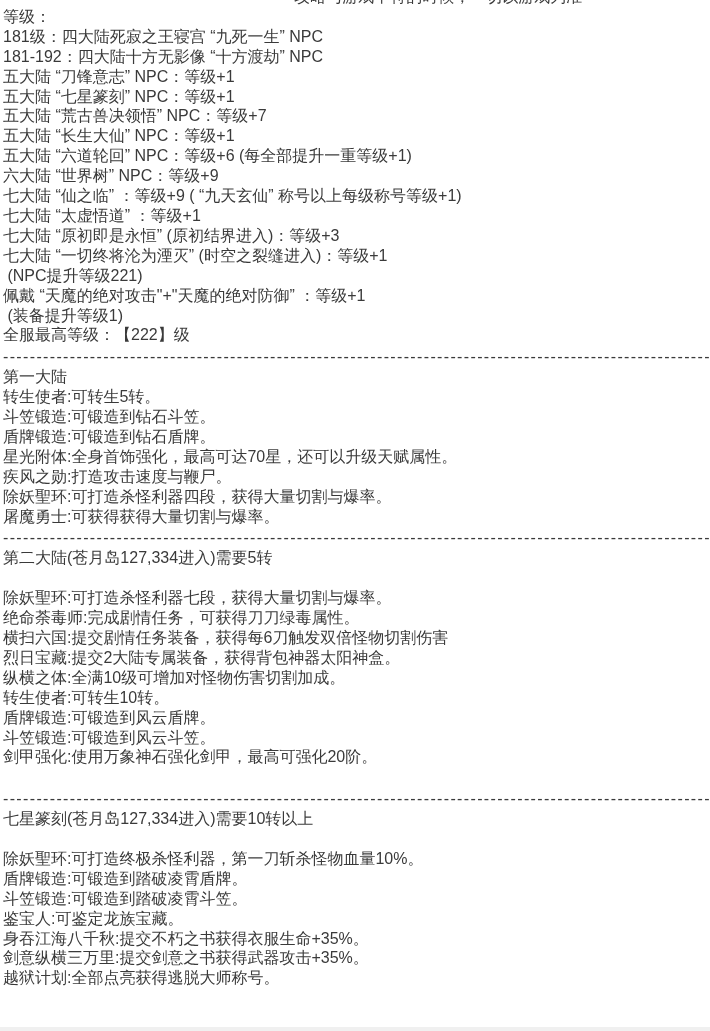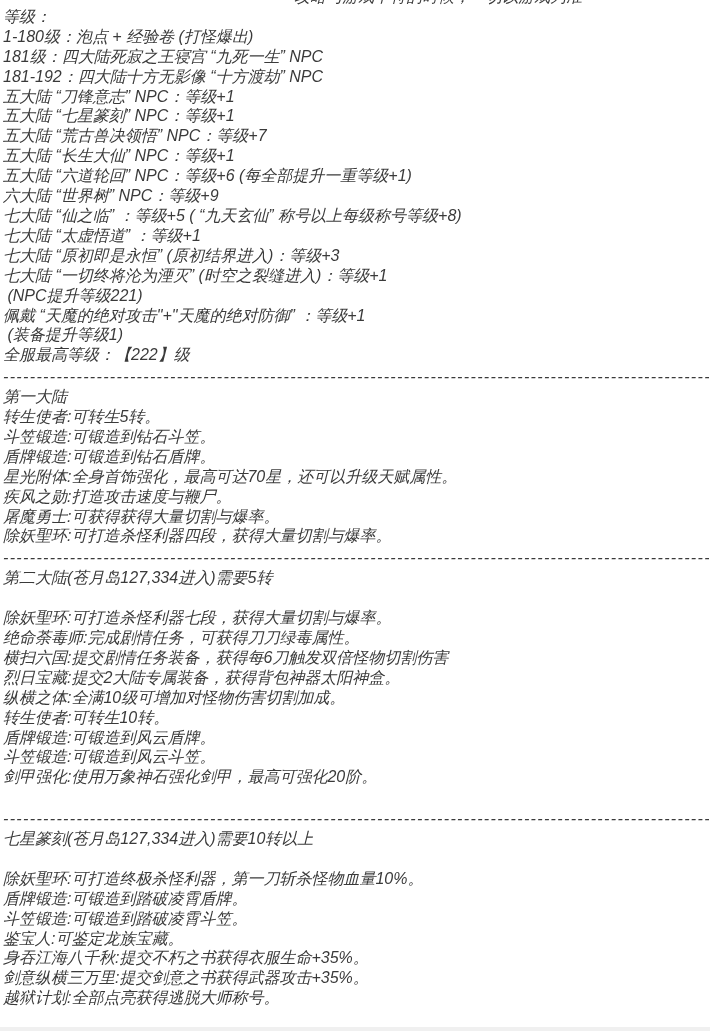--- a/index.html
+++ b/index.html
@@ -15,21 +15,20 @@
     position: relative;
   }
   #doc {
     padding-left: 3px;
     margin-top: -13px; 
   }
   .line {
     white-space: pre;
     min-height: 19.9px;
     overflow: hidden;
-    font-style: italic;
   }
   .clipped-note {
     padding-left: 285px;
   }
   .separator {
     margin-top: 2px;
     letter-spacing: 1.35px;
     white-space: nowrap;
     width: 706px;
     overflow: hidden;
@@ -43,46 +42,45 @@
     height: 4px;
     background: #f0f0f0;
   }
 </style>
 </head>
 <body>
 
 <div id="doc">
     <div class="line clipped-note">*攻略与游戏不符的时候，一切以游戏为准</div>
     <div class="line">等级：</div>
-    <div class="line">1-180级：泡点 + 经验卷 (打怪爆出)</div>
     <div class="line">181级：四大陆死寂之王寝宫 “九死一生” NPC</div>
     <div class="line">181-192：四大陆十方无影像 “十方渡劫” NPC</div>
     <div class="line">五大陆 “刀锋意志” NPC：等级+1</div>
     <div class="line">五大陆 “七星篆刻” NPC：等级+1</div>
     <div class="line">五大陆 “荒古兽决领悟” NPC：等级+7</div>
     <div class="line">五大陆 “长生大仙” NPC：等级+1</div>
     <div class="line">五大陆 “六道轮回” NPC：等级+6 (每全部提升一重等级+1)</div>
     <div class="line">六大陆 “世界树” NPC：等级+9</div>
-    <div class="line">七大陆 “仙之临” ：等级+5 ( “九天玄仙” 称号以上每级称号等级+8)</div>
+    <div class="line">七大陆 “仙之临” ：等级+9 ( “九天玄仙” 称号以上每级称号等级+1)</div>
     <div class="line">七大陆 “太虚悟道” ：等级+1</div>
     <div class="line">七大陆 “原初即是永恒” (原初结界进入)：等级+3</div>
     <div class="line">七大陆 “一切终将沦为湮灭” (时空之裂缝进入)：等级+1</div>
     <div class="line"> (NPC提升等级221)</div>
     <div class="line">佩戴 “天魔的绝对攻击"+"天魔的绝对防御” ：等级+1</div>
     <div class="line"> (装备提升等级1)</div>
     <div class="line">全服最高等级：【222】级</div>
     <div class="line separator">--------------------------------------------------------------------------------------------------------------</div>
     <div class="line">第一大陆</div>
     <div class="line">转生使者:可转生5转。</div>
     <div class="line">斗笠锻造:可锻造到钻石斗笠。</div>
     <div class="line">盾牌锻造:可锻造到钻石盾牌。</div>
     <div class="line">星光附体:全身首饰强化，最高可达70星，还可以升级天赋属性。</div>
     <div class="line">疾风之勋:打造攻击速度与鞭尸。</div>
+    <div class="line">除妖聖环:可打造杀怪利器四段，获得大量切割与爆率。</div>
     <div class="line">屠魔勇士:可获得获得大量切割与爆率。</div>
-    <div class="line">除妖聖环:可打造杀怪利器四段，获得大量切割与爆率。</div>
     <div class="line separator">--------------------------------------------------------------------------------------------------------------</div>
     <div class="line">第二大陆(苍月岛127,334进入)需要5转</div>
     <div class="line blank"></div>
     <div class="line">除妖聖环:可打造杀怪利器七段，获得大量切割与爆率。</div>
     <div class="line">绝命荼毒师:完成剧情任务，可获得刀刀绿毒属性。</div>
     <div class="line">横扫六国:提交剧情任务装备，获得每6刀触发双倍怪物切割伤害</div>
     <div class="line">烈日宝藏:提交2大陆专属装备，获得背包神器太阳神盒。</div>
     <div class="line">纵横之体:全满10级可增加对怪物伤害切割加成。</div>
     <div class="line">转生使者:可转生10转。</div>
     <div class="line">盾牌锻造:可锻造到风云盾牌。</div>

